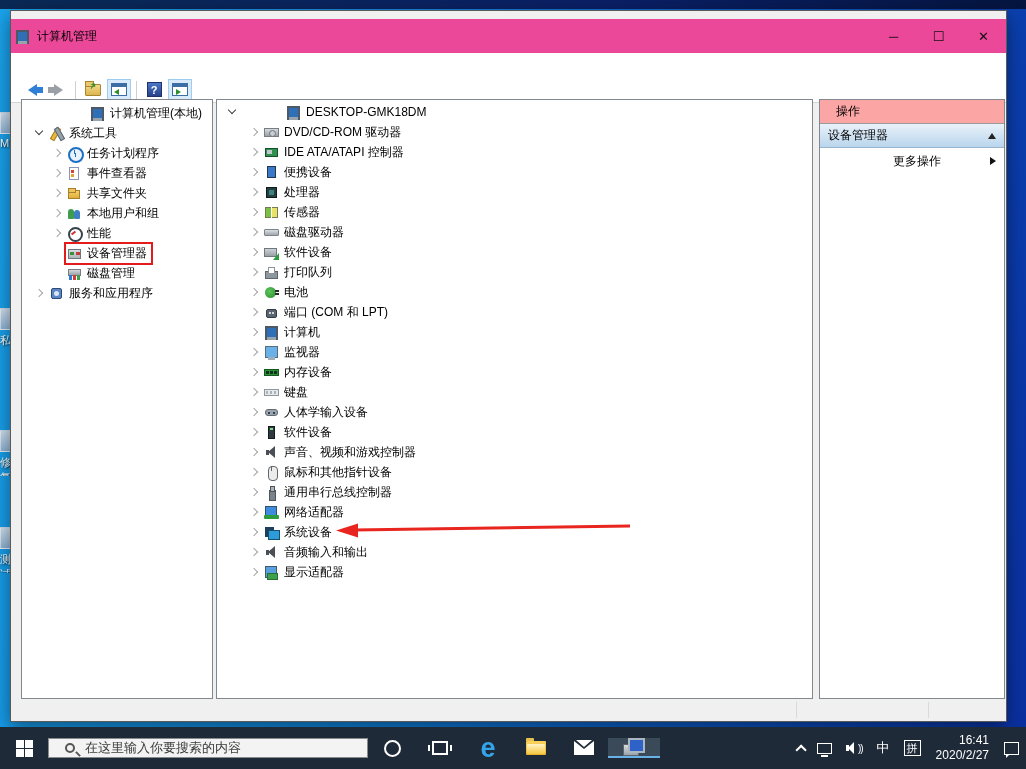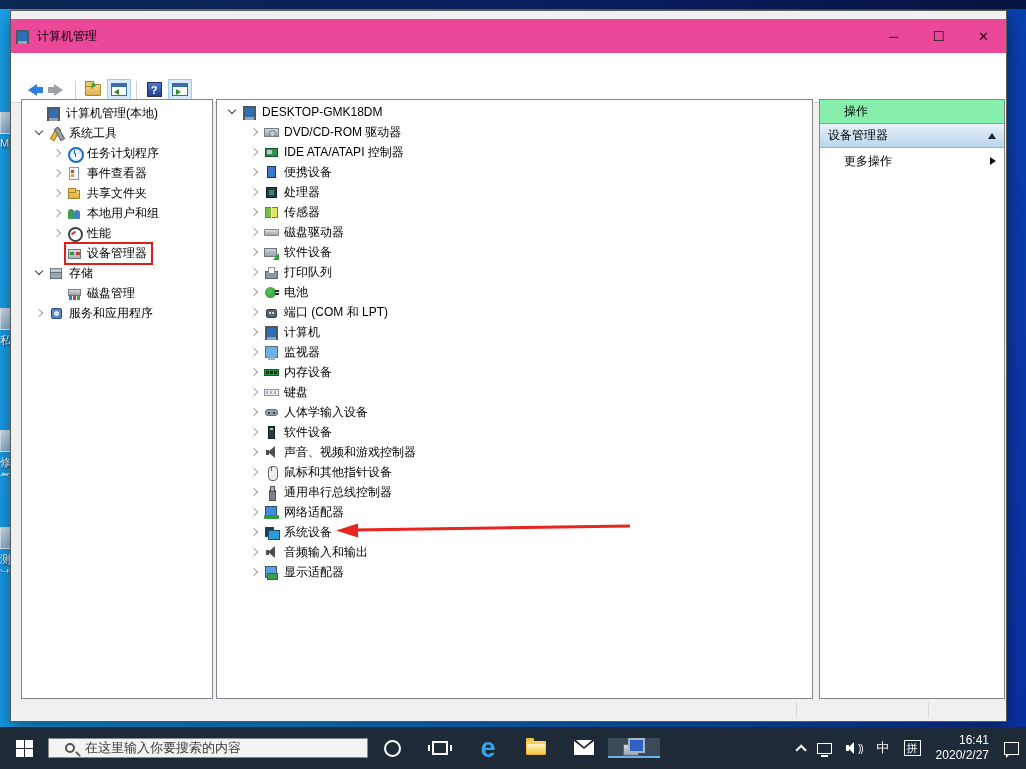--- a/index.html
+++ b/index.html
@@ -61,21 +61,21 @@
   .statusbar { position:absolute; left:0; bottom:0; width:100%; height:22px; background:#f0f0f0; }
   .statusbar .ssep { position:absolute; top:3px; width:1px; height:16px; background:#d9d9d9; }
 
   
   .trow { display:flex; align-items:center; height:20px; white-space:nowrap; }
   .chev { width:18px; height:18px; flex:none; position:relative; }
   .chev::before { content:""; position:absolute; left:6px; top:6px; width:5px; height:5px;
     border-top:1px solid #a6a6a6; border-right:1px solid #a6a6a6; transform:rotate(45deg); }
   .ch-expanded .chev::before { border-color:#404040; transform:rotate(135deg); left:6px; top:4px; }
   .ch-none .chev::before { display:none; }
-  .lv0 { padding-left:5px; } .lv1 { padding-left:8px; } .lv2 { padding-left:26px; }
+  .lv0 { padding-left:5px;gap:44px; } .lv1 { padding-left:8px; } .lv2 { padding-left:26px; }
   .pane-mid .lv0 { padding-left:6px; } .pane-mid .lv1 { padding-left:28px; }
   .core { display:flex; align-items:center; padding:1px 4px 1px 1px; }
   .highlighted .core { box-shadow:0 0 0 2px #e31b1b; }
 
   
   .ico { width:15px; height:15px; position:relative; display:inline-block; flex:none; margin-right:5px; }
   .ico::before, .ico::after { content:""; position:absolute; }
 
   
   .computer-management-icon::before, .computer-icon::before, .computer-node-icon::before {
@@ -147,27 +147,27 @@
   .local-users-groups-icon::before { left:1px; top:3px; width:6px; height:10px; background:#3f9c4f; border-radius:3px 3px 1px 1px; }
   .local-users-groups-icon::after { left:7px; top:4px; width:6px; height:9px; background:#3f7fc4; border-radius:3px 3px 1px 1px; }
   .performance-icon::before { left:1px; top:1px; width:11px; height:11px; border:2px solid #39424a; border-radius:50%; background:#fff; }
   .performance-icon::after { left:4px; top:6px; width:5px; height:2px; background:#d23030; transform:rotate(-40deg); }
   .device-manager-icon::before { left:1px; top:3px; right:1px; bottom:2px; background:linear-gradient(#d7dbdf,#aeb5bb); border:1px solid #6e767e; }
   .device-manager-icon::after { left:3px; top:6px; width:4px; height:3px; background:#3a8f3a; box-shadow:6px 0 0 #c43c3c; }
   .services-apps-icon::before { left:2px; top:2px; right:2px; bottom:2px; background:#5a86c4; border:1px solid #2e4a78; border-radius:2px; }
   .services-apps-icon::after { left:5px; top:5px; width:5px; height:5px; background:#dce6f2; border-radius:50%; }
 
   
-  .act-header { height:24px; display:flex; align-items:center; padding-left:24px; border-bottom:1px solid #9a9a9a; background:#86efac; }
+  .act-header { height:24px; display:flex; align-items:center; padding-left:16px; border-bottom:1px solid #9a9a9a; background:#fca5a5; }
   .act-group { height:24px; display:flex; align-items:center; padding:0 8px;
     background:linear-gradient(#e9f2fa,#b9d5ec); border-bottom:1px solid #98b5cf; }
   .act-group .gl { flex:1; }
   .tri-up { width:0; height:0; border-left:4px solid transparent; border-right:4px solid transparent; border-bottom:6px solid #222; }
   .act-more { height:26px; display:flex; align-items:center; padding:0 8px 0 24px; background:#fff; }
-  .act-more .ml { flex:1; }
+  .act-more .ml { flex:1;text-align:center; }
   .tri-right { width:0; height:0; border-top:4px solid transparent; border-bottom:4px solid transparent; border-left:6px solid #111; }
 
   
   .annotation-svg { position:absolute; inset:0; width:1026px; height:769px; pointer-events:none; }
 
   
   .taskbar { position:absolute; left:0; bottom:0; width:1026px; height:42px; background:#1e2a38;
     display:flex; align-items:center; color:#fff; }
   .tb-item { width:48px; display:flex; align-items:center; justify-content:center; }
   .start-logo { width:17px; height:17px; position:relative; }
@@ -327,27 +327,20 @@
             <span class="lbl">性能</span>
           </span>
         </div>
         <div class="trow lv2 ch-none highlighted">
           <span class="chev"></span>
           <span class="core">
             <span class="ico device-manager-icon"></span>
             <span class="lbl">设备管理器</span>
           </span>
         </div>
-        <div class="trow lv1 ch-expanded">
-          <span class="chev"></span>
-          <span class="core">
-            <span class="ico storage-icon"></span>
-            <span class="lbl">存储</span>
-          </span>
-        </div>
         <div class="trow lv2 ch-none">
           <span class="chev"></span>
           <span class="core">
             <span class="ico disk-management-icon"></span>
             <span class="lbl">磁盘管理</span>
           </span>
         </div>
         <div class="trow lv1 ch-collapsed">
           <span class="chev"></span>
           <span class="core">

